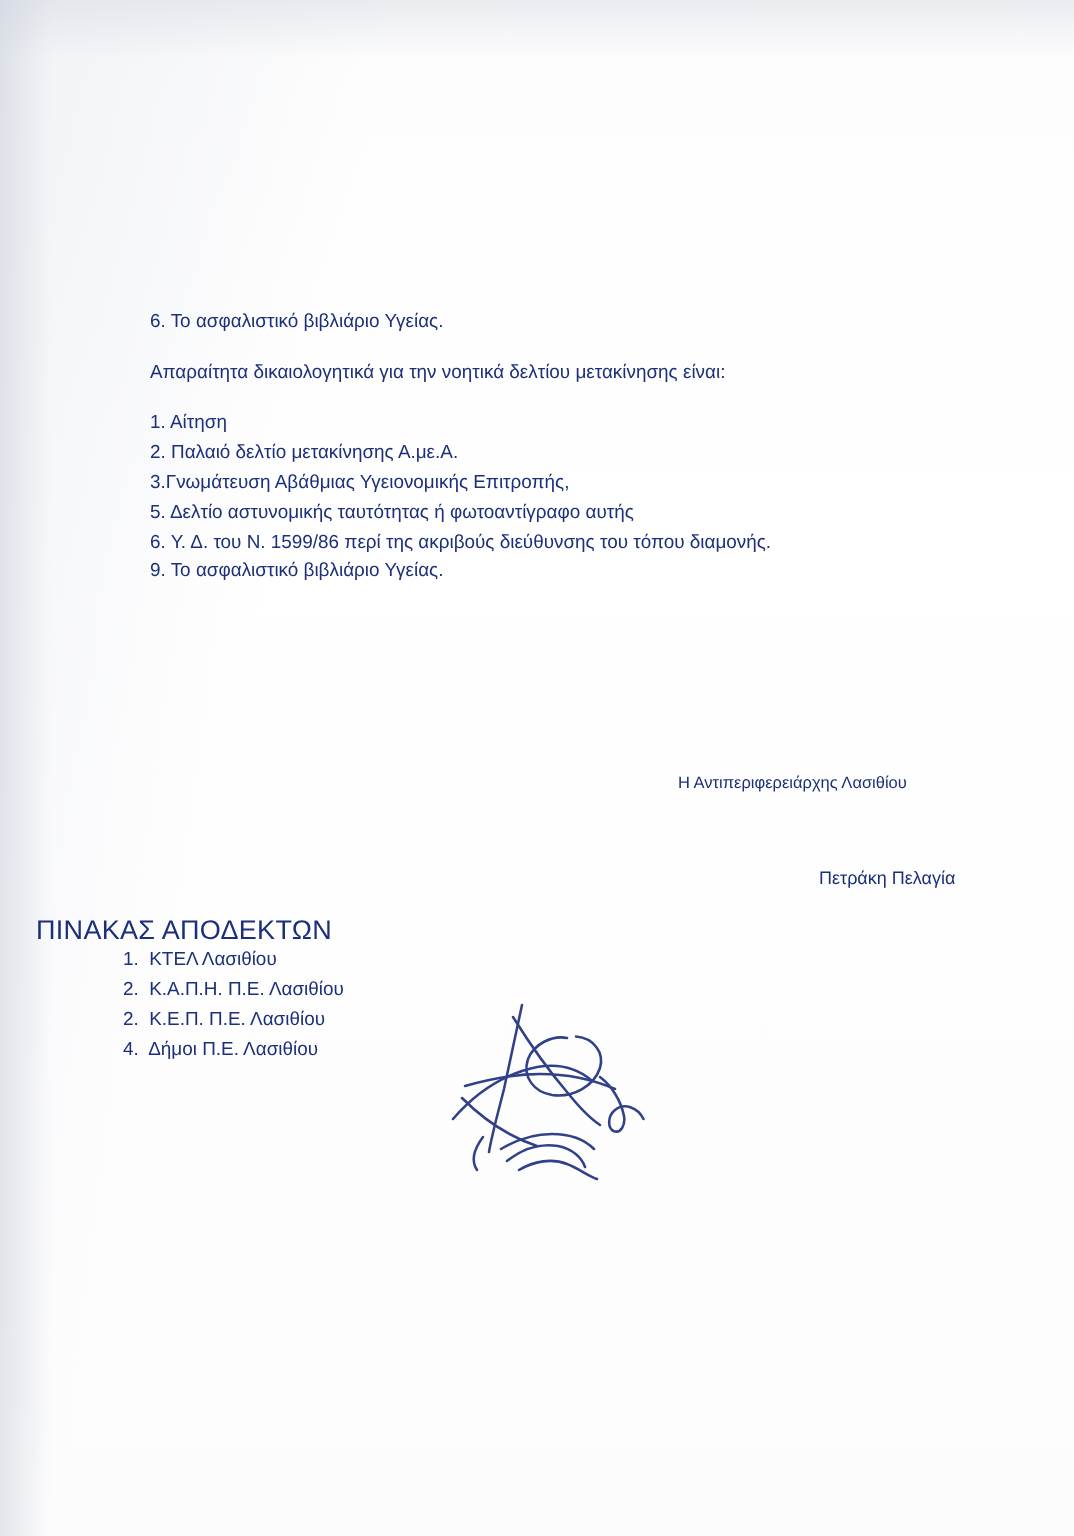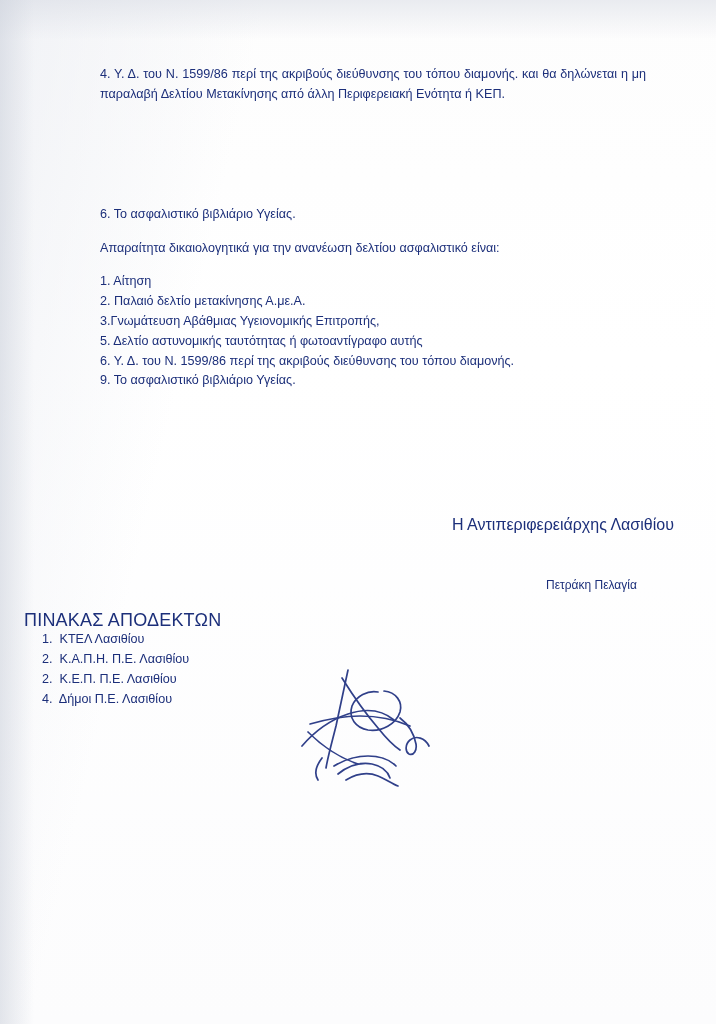--- a/index.html
+++ b/index.html
@@ -57,21 +57,21 @@
   .para-4 { top: 64px; }
   .para-5 { top: 132px; }
   .para-6 { top: 204px; }
   .para-req { top: 238px; }
   .list-block { top: 272px; line-height: 1.58; }
 
   .sig-line-1 {
     position: absolute;
     left: 452px;
     top: 516px;
-    font-size: 16px;
+    font-size: 11px;
     color: #1c2f7a;
   }
   .sig-line-2 {
     position: absolute;
     left: 546px;
     top: 578px;
     font-size: 12px;
     color: #1c2f7a;
   }
 
@@ -84,47 +84,46 @@
     letter-spacing: 0.2px;
   }
   .recipients-list {
     position: absolute;
     left: 42px;
     top: 630px;
     font-size: 12.6px;
     line-height: 1.58;
     color: #1c2f7a;
   }
-  .recipients-list div { white-space: pre; }
+  .recipients-list div { white-space: pre; margin-left: 40px; }
 
   .signature {
     position: absolute;
     left: 282px;
     top: 662px;
     width: 210px;
     height: 140px;
     pointer-events: none;
   }
   .signature svg { display: block; }
 </style>
 </head>
 <body>
 
 <div class="page"></div>
 <div class="scan-shade-top"></div>
 <div class="scan-shade-left"></div>
 
 <div class="content">
 
-  <div class="body-block para-4">4. Υ. Δ.  του Ν. 1599/86 περί της ακριβούς διεύθυνσης του τόπου διαμονής. και θα δηλώνεται η μη παραλαβή Δελτίου Μετακίνησης από άλλη Περιφερειακή Ενότητα ή ΚΕΠ.</div>
 
 
   <div class="body-block nojust para-6">6. Το ασφαλιστικό  βιβλιάριο Υγείας.</div>
 
-  <div class="body-block nojust para-req">Απαραίτητα δικαιολογητικά για την ανανέωση δελτίου ασφαλιστικό είναι:</div>
+  <div class="body-block nojust para-req">Απαραίτητα δικαιολογητικά για την νοητικά δελτίου μετακίνησης είναι:</div>
 
   <div class="body-block list-block">
     <div>1. Αίτηση</div>
     <div>2. Παλαιό δελτίο  μετακίνησης Α.με.Α.</div>
     <div>3.Γνωμάτευση  Αβάθμιας Υγειονομικής Επιτροπής,</div>
     <div>5. Δελτίο αστυνομικής ταυτότητας ή φωτοαντίγραφο αυτής</div>
     <div>6. Υ. Δ.  του Ν. 1599/86 περί της ακριβούς διεύθυνσης του τόπου διαμονής.</div>
     <div>9. Το ασφαλιστικό  βιβλιάριο Υγείας.</div>
   </div>
 

